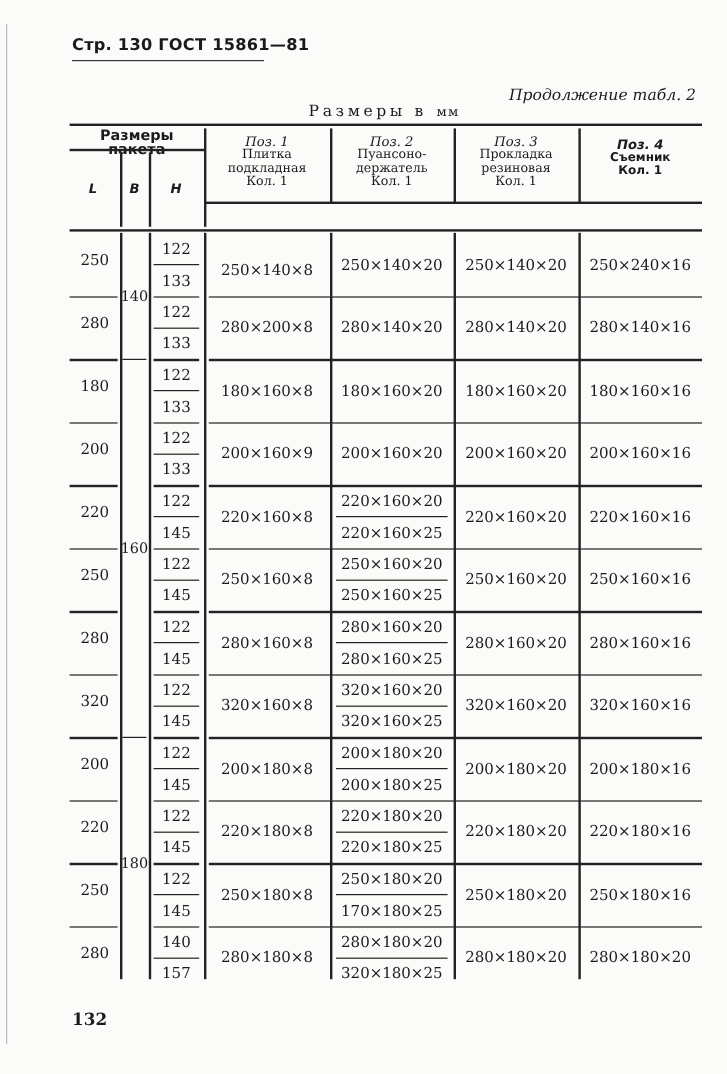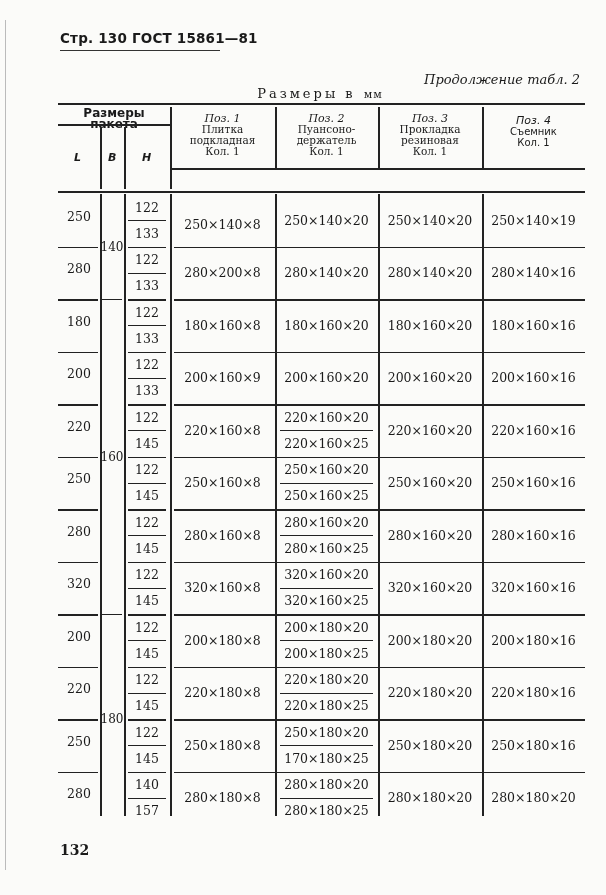--- a/index.html
+++ b/index.html
@@ -11,21 +11,21 @@
   .cont { right:26px; top:72px; font-style:italic; font-size:13px; }
   .units { left:0; width:640px; top:86px; text-align:center; font-size:13px; letter-spacing:3px; }
   .units .mm { letter-spacing:1px; font-size:11px; margin-left:8px; }
   .margin-line { left:5px; top:20px; width:1px; height:850px; background:#bbb; }
   .table { left:58px; top:103px; width:527px; height:740px; }
   .hline { position:absolute; height:1.5px; background:#222; }
   .vline { position:absolute; width:1.5px; background:#222; }
   .cell { position:absolute; display:flex; align-items:center; justify-content:center; text-align:center; font-size:12.5px; }
   .hcell { position:absolute; text-align:center; font-size:10.5px; line-height:11px; }
   .hcell .pos { font-style:italic; font-size:11px; }
-  .hcell.bold { font-weight:normal; font-family:"DejaVu Sans", sans-serif; font-size:10px; }
+  .hcell.bold { font-weight:bold; font-family:"DejaVu Sans", sans-serif; font-size:10px; }
   .lbl { position:absolute; font-style:italic; font-weight:bold; font-family:"DejaVu Sans", sans-serif; font-size:11px; }
   .pgnum { left:60px; top:842px; font-size:14px; font-weight:bold; }
   .pk { font-family:"DejaVu Sans", sans-serif; font-weight:bold; font-size:12px; }
 </style>
 </head>
 <body>
 
 <div class="abs margin-line"></div>
 
 <div class="abs hdr-title">Стр. 130 ГОСТ 15861—81</div>
@@ -86,21 +86,21 @@
       <div class="cell" style="left: 42px; top: 196px; width: 24px; height: 315px; font-size: 12px;">160</div>
       <div class="hline" style="left: 44px; top: 511px; width: 20px; height: 1px;"></div>
       <div class="cell" style="left: 42px; top: 511px; width: 24px; height: 210px; font-size: 12px;">180</div>
       <div class="cell" style="left: 0px; top: 91px; width: 42px; height: 44.5px;">250</div>
       <div class="cell" style="left: 66px; top: 91px; width: 46px; height: 26.25px;">122</div>
       <div class="hline" style="left: 70px; top: 117.25px; width: 38px; height: 1px;"></div>
       <div class="cell" style="left: 66px; top: 117.25px; width: 46px; height: 26.25px;">133</div>
       <div class="cell" style="left: 112px; top: 91px; width: 105px; height: 61px;">250×140×8</div>
       <div class="cell" style="left: 217px; top: 91px; width: 103px; height: 52.5px;">250×140×20</div>
       <div class="cell" style="left: 320px; top: 91px; width: 104px; height: 52.5px;">250×140×20</div>
-      <div class="cell" style="left: 424px; top: 91px; width: 103px; height: 52.5px;">250×140×19</div>
+      <div class="cell" style="left: 424px; top: 91px; width: 103px; height: 52.5px;">250×240×16</div>
       <div class="hline" style="left: 0px; top: 143.5px; width: 40px;"></div>
       <div class="hline" style="left: 70px; top: 143.5px; width: 38px;"></div>
       <div class="hline" style="left: 116px; top: 143.5px; width: 411px;"></div>
       <div class="cell" style="left: 0px; top: 143.5px; width: 42px; height: 44.5px;">280</div>
       <div class="cell" style="left: 66px; top: 143.5px; width: 46px; height: 26.25px;">122</div>
       <div class="hline" style="left: 70px; top: 169.75px; width: 38px; height: 1px;"></div>
       <div class="cell" style="left: 66px; top: 169.75px; width: 46px; height: 26.25px;">133</div>
       <div class="cell" style="left: 112px; top: 143.5px; width: 105px; height: 52.5px;">280×200×8</div>
       <div class="cell" style="left: 217px; top: 143.5px; width: 103px; height: 52.5px;">280×140×20</div>
       <div class="cell" style="left: 320px; top: 143.5px; width: 104px; height: 52.5px;">280×140×20</div>
@@ -221,19 +221,19 @@
       <div class="hline" style="left: 0px; top: 668.5px; width: 40px;"></div>
       <div class="hline" style="left: 70px; top: 668.5px; width: 38px;"></div>
       <div class="hline" style="left: 116px; top: 668.5px; width: 411px;"></div>
       <div class="cell" style="left: 0px; top: 668.5px; width: 42px; height: 44.5px;">280</div>
       <div class="cell" style="left: 66px; top: 668.5px; width: 46px; height: 26.25px;">140</div>
       <div class="hline" style="left: 70px; top: 694.75px; width: 38px; height: 1px;"></div>
       <div class="cell" style="left: 66px; top: 694.75px; width: 46px; height: 26.25px;">157</div>
       <div class="cell" style="left: 112px; top: 668.5px; width: 105px; height: 52.5px;">280×180×8</div>
       <div class="cell" style="left: 217px; top: 668.5px; width: 103px; height: 26.25px;">280×180×20</div>
       <div class="hline" style="left: 222px; top: 694.75px; width: 93px; height: 1px;"></div>
-      <div class="cell" style="left: 217px; top: 694.75px; width: 103px; height: 26.25px;">280×180×25</div>
+      <div class="cell" style="left: 217px; top: 694.75px; width: 103px; height: 26.25px;">320×180×25</div>
       <div class="cell" style="left: 320px; top: 668.5px; width: 104px; height: 52.5px;">280×180×20</div>
       <div class="cell" style="left: 424px; top: 668.5px; width: 103px; height: 52.5px;">280×180×20</div>
     </div>
 </div>
 
 <div class="abs pgnum">132</div>
 
 </body></html>

